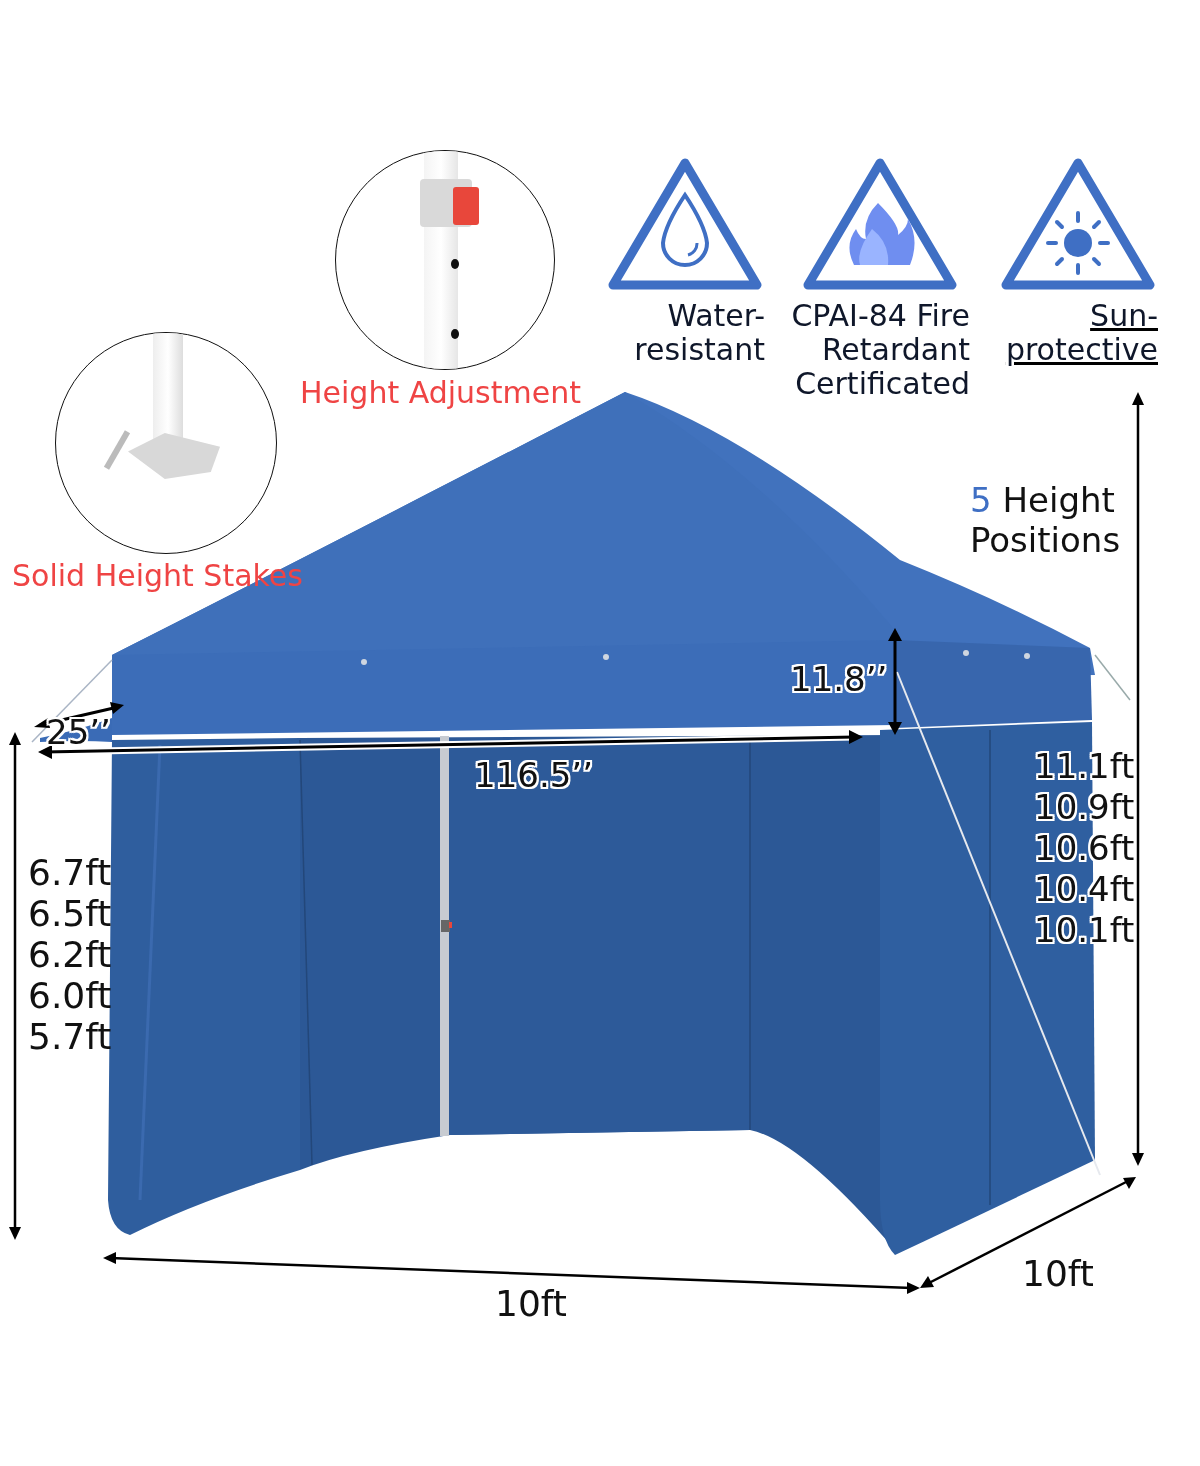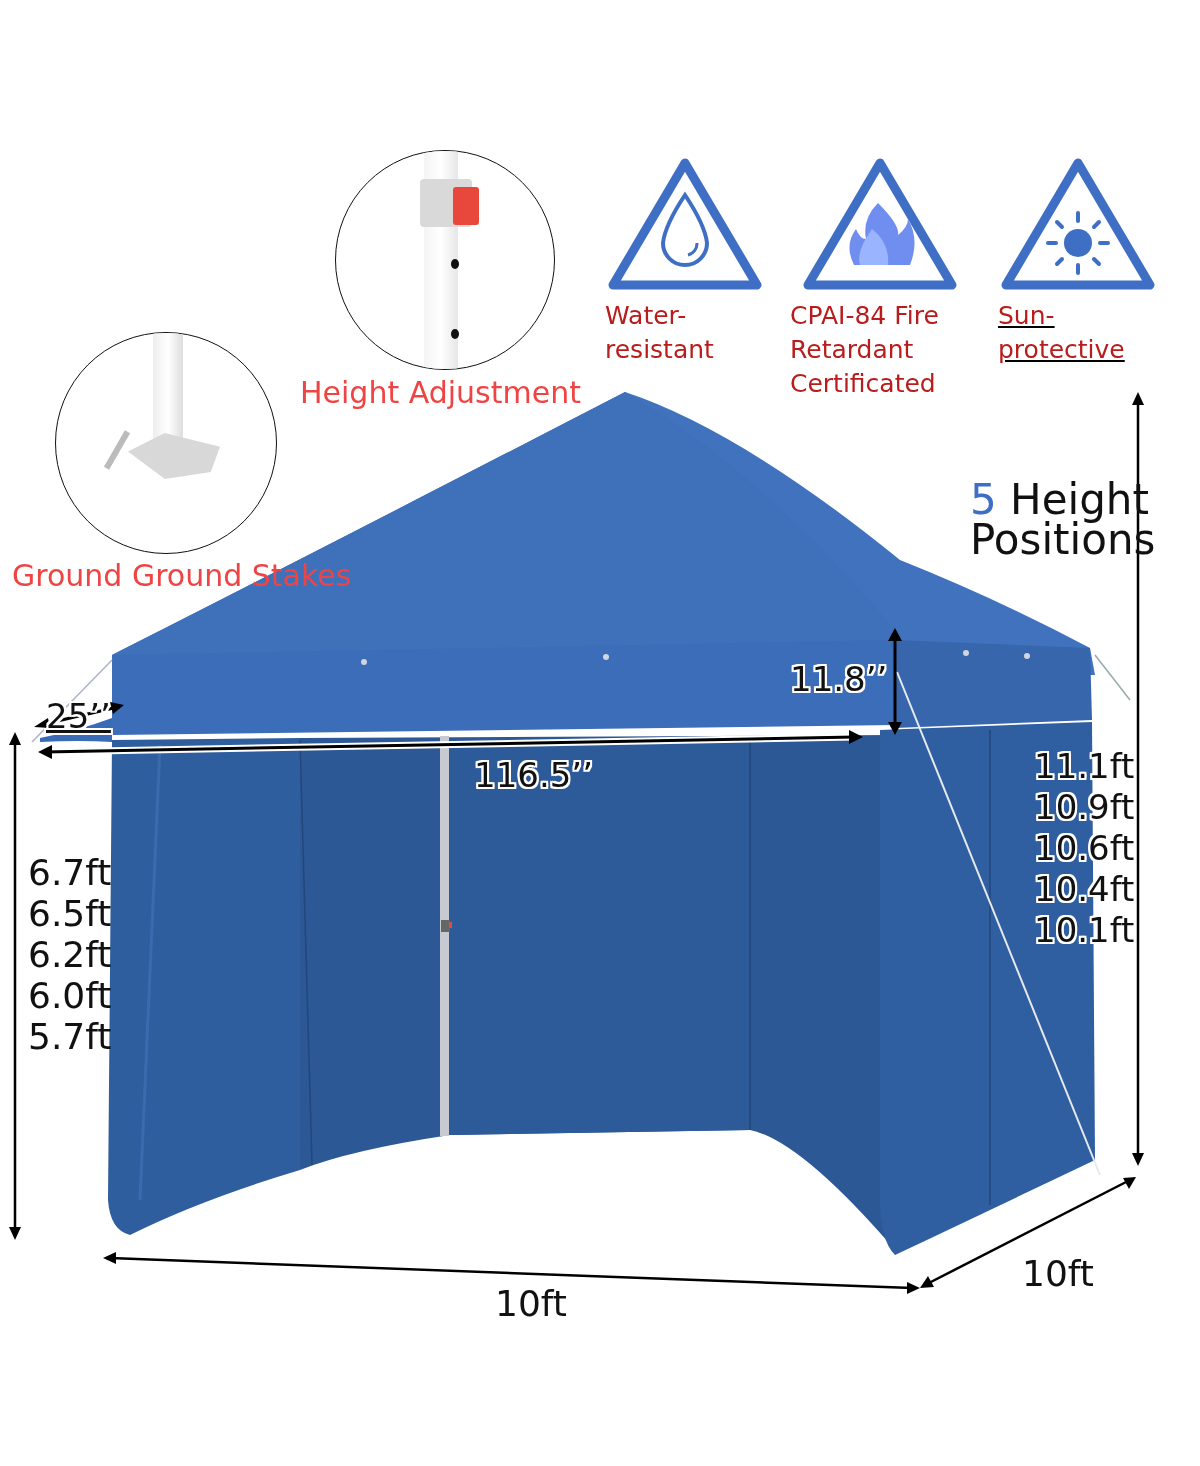--- a/index.html
+++ b/index.html
@@ -1,19 +1,19 @@
 <!DOCTYPE html>
 <html><head>
 <meta charset="utf-8">
 <style>
   html,body{margin:0;padding:0;background:#fff;}
   body{width:1200px;height:1466px;position:relative;overflow:hidden;font-family:"DejaVu Sans","Liberation Sans",sans-serif;}
   .abs{position:absolute;}
   .lbl{color:#ef4444;font-size:30px;line-height:1;white-space:nowrap;}
-  .feat{color:#b91c1c;font-size:25px;line-height:34px;text-align:left;white-space:nowrap;}
+  .feat{color:#0f172a;font-size:30px;line-height:34px;text-align:right;white-space:nowrap;}
   .dim{color:#111;font-size:36px;line-height:41px;}
   .outl{color:#111;font-size:34px;-webkit-text-stroke:0;text-shadow:-2px 0 #fff,2px 0 #fff,0 -2px #fff,0 2px #fff,-2px -2px #fff,2px 2px #fff,-2px 2px #fff,2px -2px #fff;}
   .stack div{height:41px;}
   svg{position:absolute;left:0;top:0;}
   .accent{color:#3f6fc4;}
 </style>
 </head>
 <body>
 
 <svg width="1200" height="1466" viewBox="0 0 1200 1466">
@@ -91,21 +91,21 @@
   <div style="position:absolute;left:115px;top:108px;width:8px;height:10px;border-radius:50%;background:#111;"></div>
   <div style="position:absolute;left:115px;top:178px;width:8px;height:10px;border-radius:50%;background:#111;"></div>
 </div>
 <div class="abs lbl" style="left:300px;top:378px;">Height Adjustment</div>
 
 <div class="abs" style="left:55px;top:332px;width:220px;height:220px;border:1.5px solid #111;border-radius:50%;overflow:hidden;background:#fff;">
   <div style="position:absolute;left:97px;top:0;width:30px;height:112px;background:linear-gradient(90deg,#eee,#fff,#ddd);"></div>
   <div style="position:absolute;left:72px;top:100px;width:92px;height:46px;background:#d8d8d8;clip-path:polygon(0 40%,40% 0,100% 30%,90% 85%,40% 100%);"></div>
   <div style="position:absolute;left:58px;top:96px;width:6px;height:42px;background:#bbb;transform:rotate(30deg);"></div>
 </div>
-<div class="abs lbl" style="left:12px;top:561px;">Ground Ground Stakes</div>
+<div class="abs lbl" style="left:12px;top:561px;">Solid Height Stakes</div>
 
 <div class="abs" style="left:605px;top:155px;width:160px;">
   <svg width="160" height="140" viewBox="0 0 160 140" style="position:relative;">
     <path d="M80 8 L152 130 L8 130 Z" fill="none" stroke="#3f6fc4" stroke-width="9" stroke-linejoin="round"></path>
     <path d="M80 40 Q60 70 58 88 A22 22 0 0 0 102 88 Q100 70 80 40 Z" fill="none" stroke="#3f6fc4" stroke-width="4"></path>
     <path d="M92 88 A12 12 0 0 1 83 100" fill="none" stroke="#3f6fc4" stroke-width="3"></path>
   </svg>
   <div class="feat">Water-</div>
   <div class="feat">resistant</div>
 </div>
@@ -133,26 +133,26 @@
       <line x1="59" y1="67" x2="64" y2="72"></line>
         <line x1="96" y1="104" x2="101" y2="109"></line>
       <line x1="101" y1="67" x2="96" y2="72"></line>
         <line x1="64" y1="104" x2="59" y2="109"></line>
     </g>
   </svg>
   <div class="feat">Sun-</div>
   <div class="feat">protective</div>
 </div>
 
-<div class="abs" style="left:970px;top:480px;font-size:42px;line-height:40px;color:#111;">
+<div class="abs" style="left:970px;top:480px;font-size:34px;line-height:40px;color:#111;">
   <div><span class="accent">5</span><span> Height</span></div>
   <div>Positions</div>
 </div>
 
-<div class="abs dim outl" style="left:46px;top:696px;text-decoration:underline;">25’’</div>
+<div class="abs dim outl" style="left:46px;top:712px;">25’’</div>
 <div class="abs dim outl" style="left:790px;top:659px;text-align:center;">11.8’’</div>
 <div class="abs dim outl" style="left:474px;top:755px;">116.5’’</div>
 
 <div class="abs dim stack outl" style="left:1025px;top:746px;margin-left:9px;">
   <div>11.1ft</div>
   <div>10.9ft</div>
   <div>10.6ft</div>
   <div>10.4ft</div>
   <div>10.1ft</div>
 </div>

